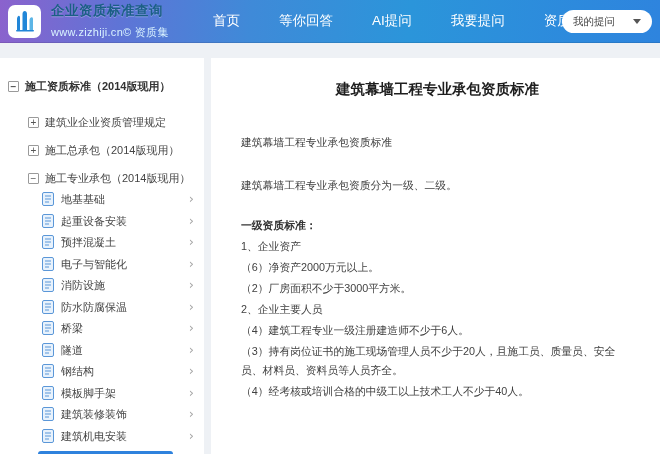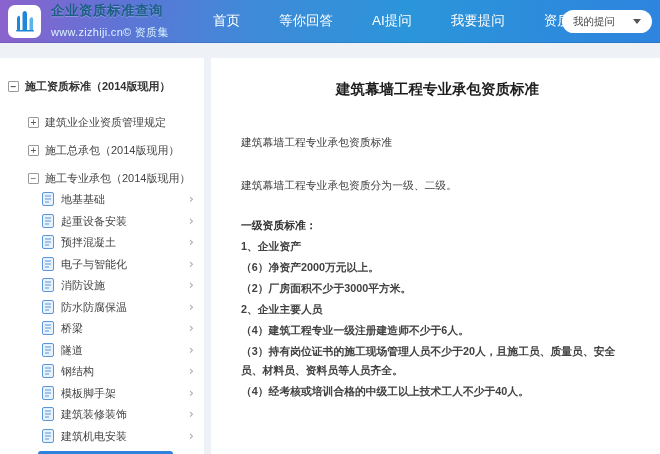--- a/index.html
+++ b/index.html
@@ -55,21 +55,21 @@
     margin:1px 31px 0 38px;height:22px;background:#2e82dd;border-radius:3px;
     display:flex;align-items:center;gap:6px;padding-left:6px;color:#fff;font-size:11px;cursor:pointer;
   }
   .docicon{flex:0 0 auto;display:block;}
   
   .c-title{margin:22px 0 0;text-align:center;font-size:14.5px;font-weight:bold;color:#1e1e1e;}
   .main p{margin:0;font-size:10.8px;line-height:19px;}
   .blk1{margin-top:34px !important;}
   .blk2{margin-top:24px !important;}
   .hd{margin-top:21px !important;font-weight:bold;color:#333;}
-  .ln{margin-top:2px !important;font-weight:bold;}
+  .ln{margin-top:2px !important;}
 </style>
 </head>
 <body>
 
 <div class="app">
 
   <header class="topbar">
     <div class="brand">
       <div class="logo-badge">
         <svg width="24" height="24" viewBox="0 0 24 24" aria-hidden="true">

